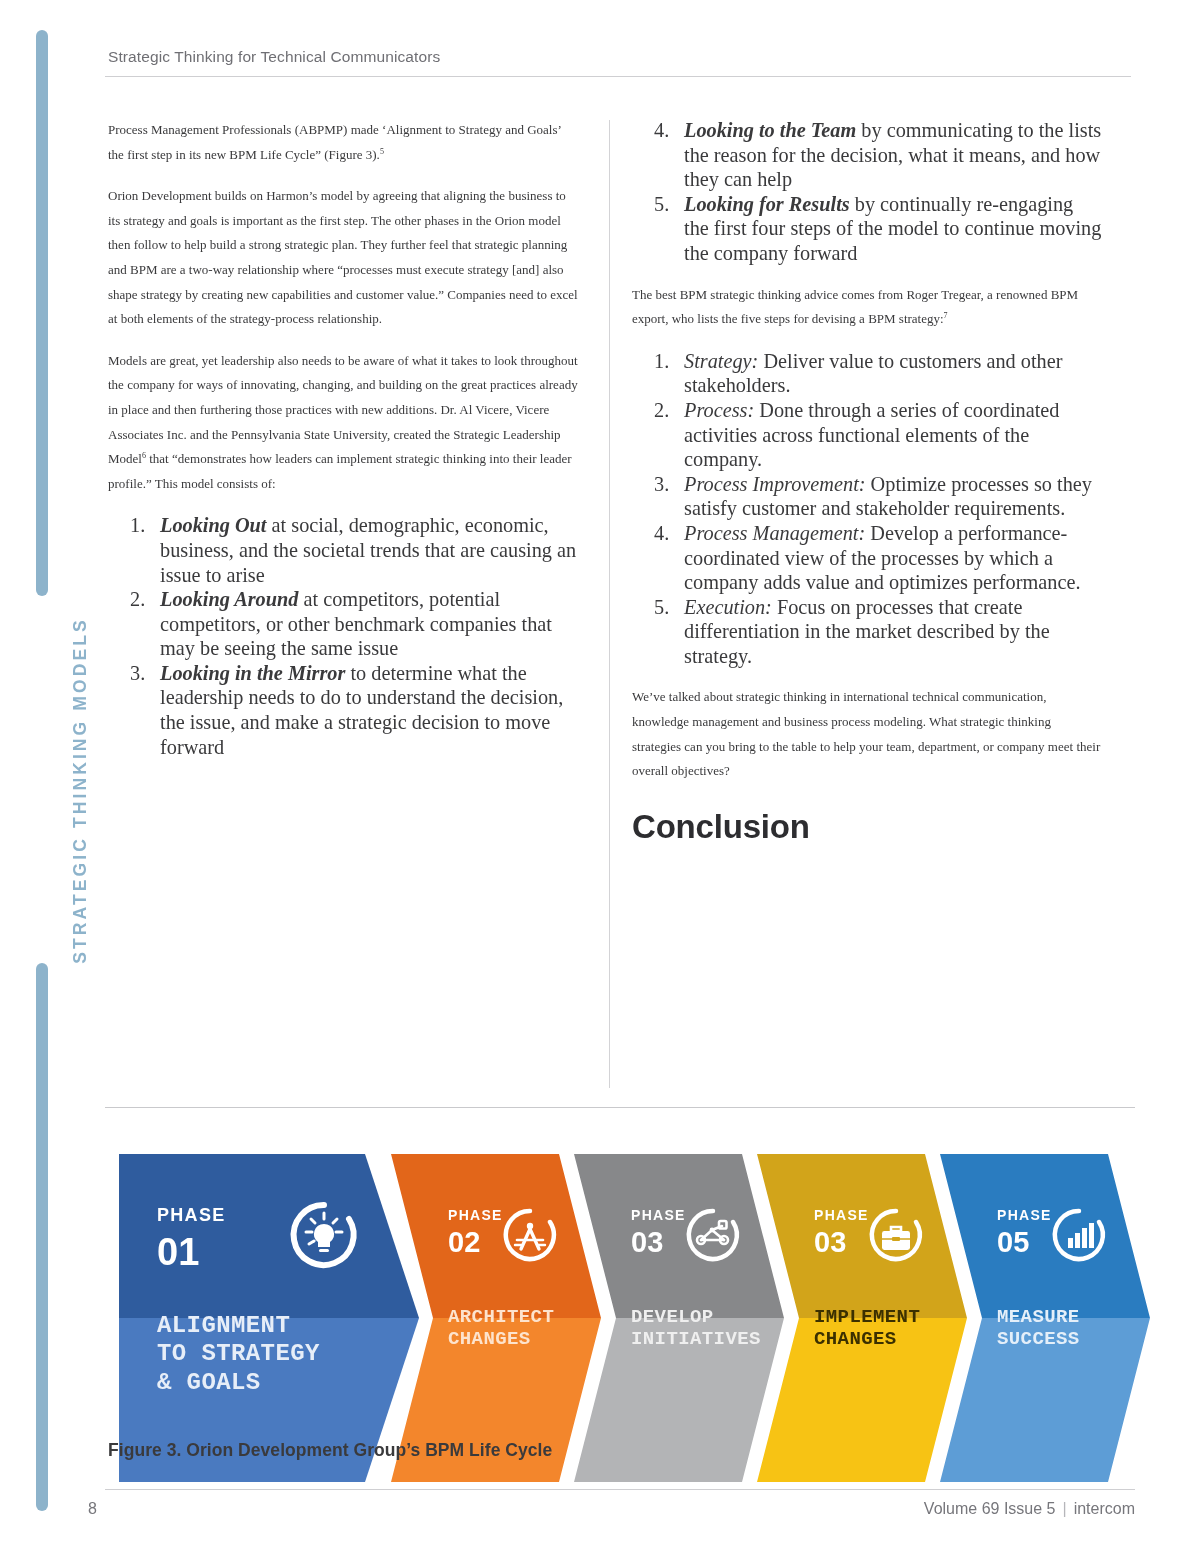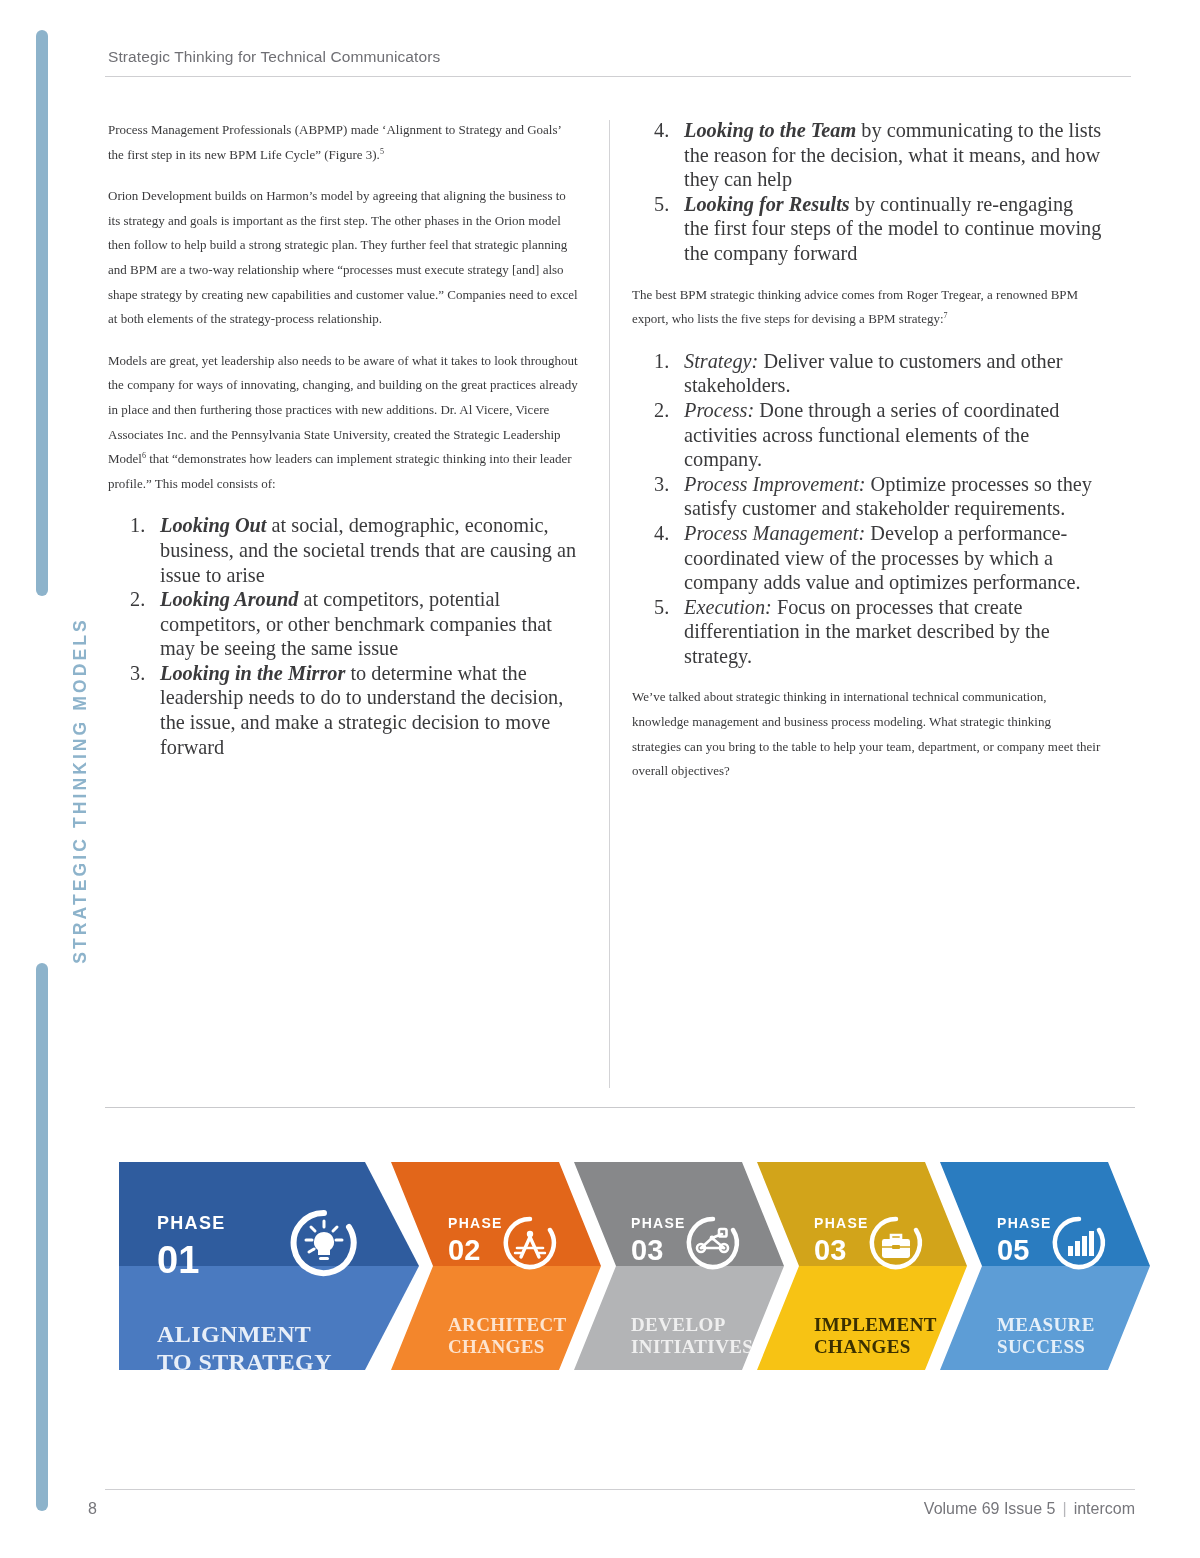--- a/index.html
+++ b/index.html
@@ -153,22 +153,22 @@
   .figure {
     position: absolute;
     top: 1146px;
     left: 14px;
     width: 990px;
     height: 270px;
   }
 
   .chev {
     position: absolute;
-    top: 16px;
-    height: 208px;
+    top: 8px;
+    height: 328px;
     color: #ffffff;
   }
   .chev .half {
     position: absolute;
     left: 0;
     width: 100%;
     height: 50%;
   }
   .chev .half.top { top: 0; }
   .chev .half.bot { top: 50%; }
@@ -192,21 +192,21 @@
     line-height: 1;
   }
   .phase-num {
     position: absolute;
     font-family: "Liberation Sans", sans-serif;
     font-weight: 700;
     line-height: 1;
   }
   .phase-title {
     position: absolute;
-    font-family: Liberation Serif, serif;
+    font-family: Liberation Mono, monospace;
     font-weight: 700;
     line-height: 1.18;
     letter-spacing: 0.4px;
   }
   .phase-icon { position: absolute; }
 
   .fig-caption {
     position: absolute;
     top: 1440px;
     left: 3px;
@@ -288,20 +288,21 @@
       <ol class="numlist tight">
         <li><span class="lead-ital">Strategy:</span><span> Deliver value to customers and other stakeholders.</span></li>
         <li><span class="lead-ital">Process:</span><span> Done through a series of coordinated activities across functional elements of the company.</span></li>
         <li><span class="lead-ital">Process Improvement:</span><span> Optimize processes so they satisfy customer and stakeholder requirements.</span></li>
         <li><span class="lead-ital">Process Management:</span><span> Develop a performance-coordinated view of the processes by which a company adds value and optimizes performance.</span></li>
         <li><span class="lead-ital">Execution:</span><span> Focus on processes that create differentiation in the market described by the strategy.</span></li>
       </ol>
 
       <p class="body">We’ve talked about strategic thinking in international technical communication, knowledge management and business process modeling. What strategic thinking strategies can you bring to the table to help your team, department, or company meet their overall objectives?</p>
 
+      <h2 class="section-head">Conclusion</h2>
 
 
     </div>
   </div>
 
   <div class="fig-rule"></div>
 
   <div class="figure">
 
     <div class="chev shape-first" style="left:0px; width:300px;">
@@ -409,20 +410,21 @@
             <rect x="39" y="17" width="5" height="25" fill="#fff"></rect>
           </svg>
         </div>
         <div class="phase-title" style="left:57px; top:152px; font-size:19px; color:#e4eff9; white-space:pre-line;">MEASURE
 SUCCESS</div>
       </div>
     </div>
 
   </div>
 
+  <div class="fig-caption">Figure 3. Orion Development Group’s BPM Life Cycle</div>
 
   <div class="foot-rule"></div>
   <div class="page-num">8</div>
   <div class="foot-right">
     <span>Volume 69 Issue 5</span><span class="foot-sep">|</span><span>intercom</span>
   </div>
 
 </div>
 
 </body></html>

